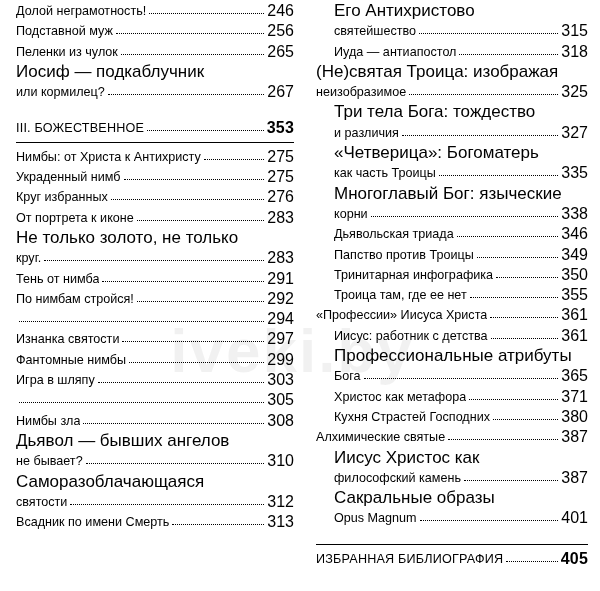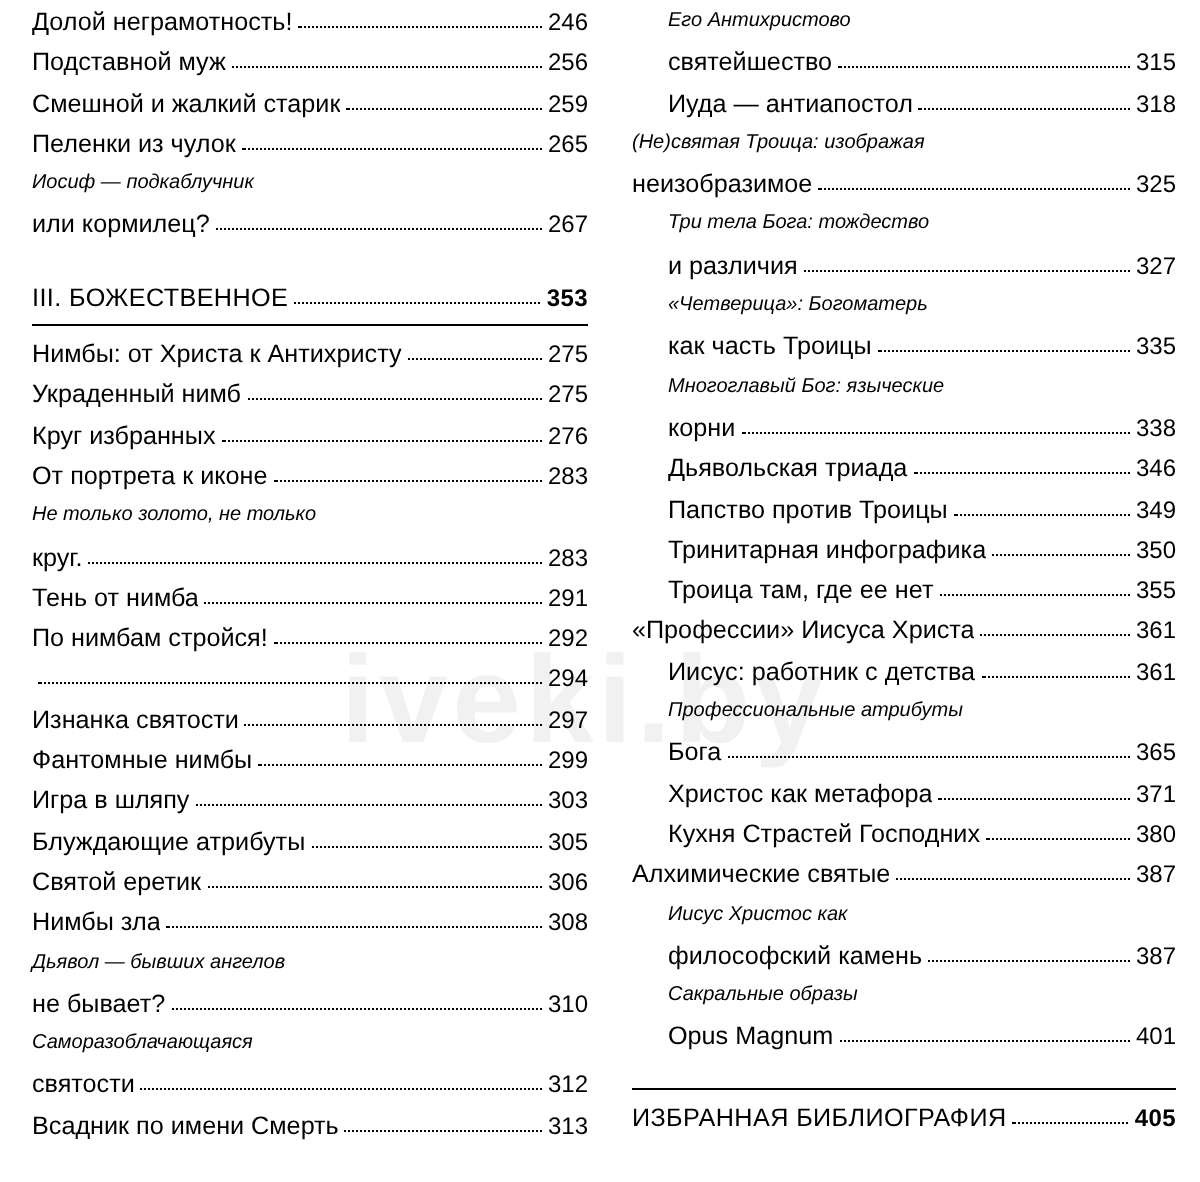--- a/index.html
+++ b/index.html
@@ -50,34 +50,33 @@
   }
   .entry .dots {
     flex: 1 1 auto;
     border-bottom: 1px dotted #000;
     margin: 0 3px 4px 3px;
     min-width: 6px;
     height: 1px;
   }
   .entry .pg {
     flex: 0 0 auto;
-    font-size: 12px;
+    font-size: 16px;
   }
   
   .lvl1 { padding-left: 0px; }
   .lvl2 { padding-left: 18px; }
 
   
   .cont {
     display: block;
-    font-size: 10px;
+    font-size: 17px;
     line-height: 14px;
     margin-bottom: 6.3px;
     white-space: nowrap;
-    font-style: italic;
   }
   .cont.lvl2 { padding-left: 18px; }
 
   
   .section {
     font-weight: bold;
     font-size: 12.6px;
     letter-spacing: 0.2px;
   }
   .section .txt { font-weight: normal; }
@@ -129,25 +128,20 @@
         <span class="dots"></span>
         <span class="pg">246</span>
       </div>
 
       <div class="entry lvl1">
         <span class="txt">Подставной муж</span>
         <span class="dots"></span>
         <span class="pg">256</span>
       </div>
 
-      <div class="entry lvl1">
-        <span class="txt">Смешной и жалкий старик</span>
-        <span class="dots"></span>
-        <span class="pg">259</span>
-      </div>
 
       <div class="entry lvl1">
         <span class="txt">Пеленки из чулок</span>
         <span class="dots"></span>
         <span class="pg">265</span>
       </div>
 
       <div class="cont lvl1">Иосиф — подкаблучник</div>
 
       <div class="entry lvl1">
@@ -226,30 +220,24 @@
         <span class="pg">299</span>
       </div>
 
       <div class="entry lvl1">
         <span class="txt">Игра в шляпу</span>
         <span class="dots"></span>
         <span class="pg">303</span>
       </div>
 
       <div class="entry lvl1">
-        <span class="txt">Блуждающие атрибуты</span>
         <span class="dots"></span>
         <span class="pg">305</span>
       </div>
 
-      <div class="entry lvl1">
-        <span class="txt">Святой еретик</span>
-        <span class="dots"></span>
-        <span class="pg">306</span>
-      </div>
 
       <div class="entry lvl1">
         <span class="txt">Нимбы зла</span>
         <span class="dots"></span>
         <span class="pg">308</span>
       </div>
 
       <div class="cont lvl1">Дьявол — бывших ангелов</div>
 
       <div class="entry lvl1">

